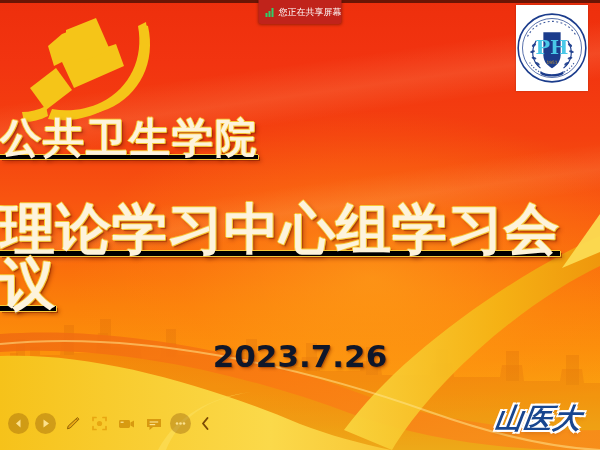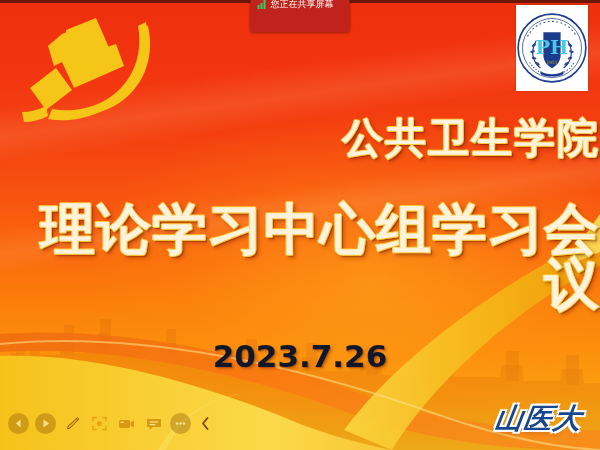--- a/index.html
+++ b/index.html
@@ -108,21 +108,22 @@
     box-shadow: 0 0 2px rgba(0,0,0,0.25);
   }
   .uni-logo svg { display: block; width: 100%; height: 100%; }
 
   
   .title-wrap {
     position: absolute;
     left: 0;
     right: 0;
     top: 118px;
-    text-align: right;
+    text-align: left;
+    text-decoration: underline;
   }
   .title-line {
     font-family: "DejaVu Serif", "Liberation Serif", serif;
     font-weight: 700;
     color: #FDF3DC;
     letter-spacing: 2px;
     line-height: 1.0;
     text-shadow:
        1px  0   0 #F7C93A,
       -1px  0   0 #F7C93A,
@@ -179,25 +180,25 @@
        0    3px 4px rgba(120,40,0,0.30);
     transform: skewX(-8deg);
   }
 
   
   .share-badge {
     position: absolute;
     left: 50%;
     transform: translateX(-50%);
     top: 0;
-    height: 32px;
+    height: 24px;
     display: flex;
-    align-items: flex-start;
+    align-items: center;
     gap: 5px;
-    padding: 0 16px 0 7px;
+    padding: 0 0 0 7px;
     background: #C0231B;
     border-bottom-left-radius: 3px;
     border-bottom-right-radius: 3px;
     box-shadow: 0 1px 3px rgba(0,0,0,0.35);
   }
   .share-badge .bars {
     display: flex;
     align-items: flex-end;
     gap: 1px;
     height: 9px;

